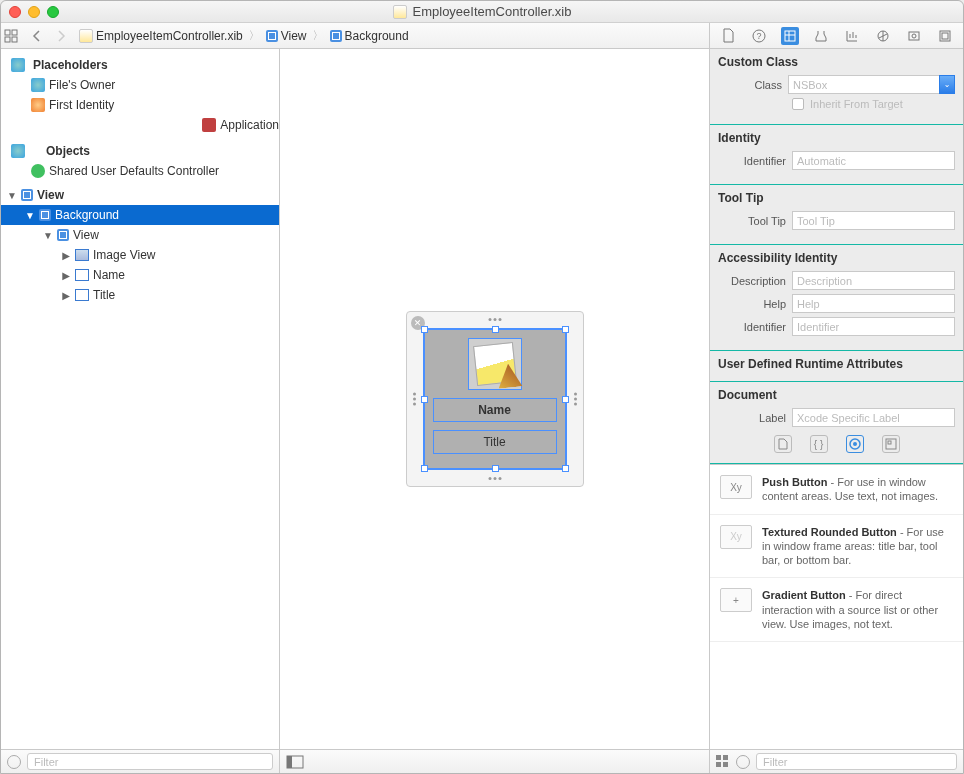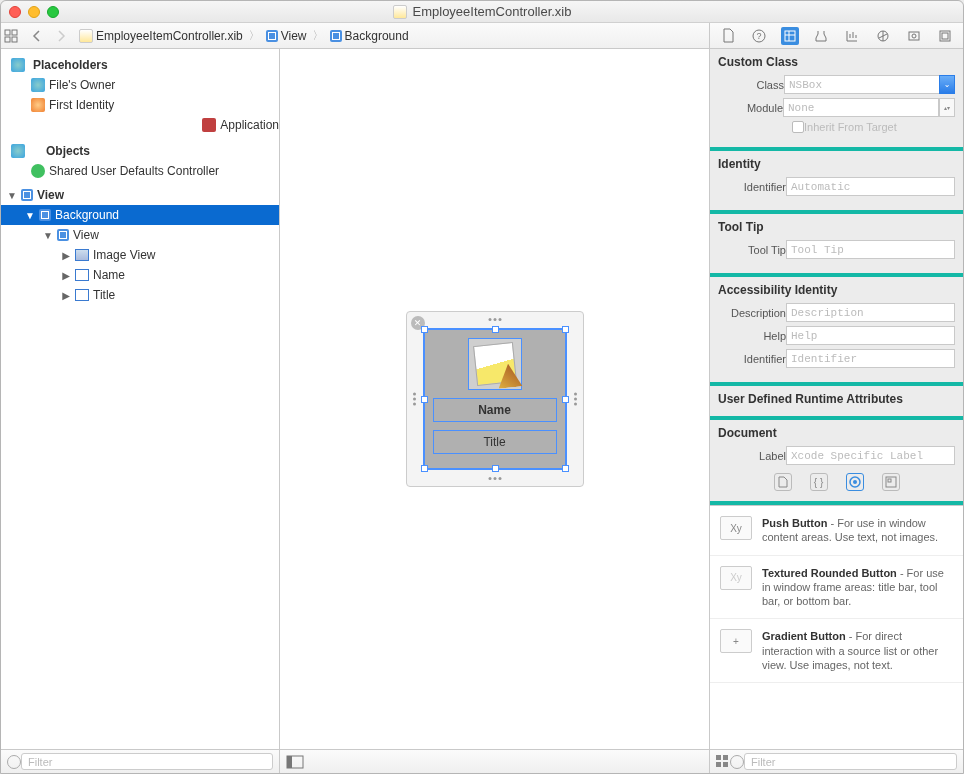--- a/index.html
+++ b/index.html
@@ -52,25 +52,25 @@
 .dots span{ width:3px; height:3px; background:#999; border-radius:50%; }
 .nsbox-inner { position:absolute; inset:8px; }
 .img-well { width:54px; height:52px; border:1px solid #4a90ff; margin:0 auto; display:flex; align-items:center; justify-content:center; background:#cfcfcf; }
 .img-pic { width:40px; height:40px; background:linear-gradient(170deg,#fff 50%,#f7e86a 50%); border:1px solid #aaa; transform:rotate(-6deg); position:relative; }
 .img-pic::after { content:""; position:absolute; right:-6px; bottom:-6px; width:24px; height:24px; background:linear-gradient(45deg,#e0b040,#a05020); clip-path:polygon(50% 0,100% 100%,0 100%); }
 .field { border:1px solid #4a90ff; height:24px; display:flex; align-items:center; justify-content:center; margin-top:8px; background:#b0b0b0; font-size:12px; }
 .field.bold { font-weight:600; }
 
 .inspectors { width:254px; border-left:1px solid #c9c9c9; background:#ececec; display:flex; flex-direction:column; }
 .insp-scroll { flex:1; overflow-y:auto; display:flex; flex-direction:column; }
-.insp-sec { border-bottom:4px solid #14b8a6; padding:6px 8px 10px; }
+.insp-sec { border-bottom:1px solid #14b8a6; padding:6px 8px 10px; }
 .insp-sec h4 { font-size:12px; font-weight:600; color:#333; margin-bottom:6px; }
-.frow { display:flex; align-items:center; margin:4px 0; gap:0; }
+.frow { display:flex; align-items:center; margin:4px 0; gap:6px; }
 .flabel { width:68px; text-align:right; font-size:11px; color:#555; }
-.finput { flex:1; height:19px; border:1px solid #c9c9c9; background:#fff; font-size:11px; padding:0 4px; color:#333;font-family:Liberation Mono, monospace; }
+.finput { flex:1; height:19px; border:1px solid #c9c9c9; background:#fff; font-size:11px; padding:0 4px; color:#333; }
 .finput::placeholder { color:#bbb; }
 .combo { display:flex; }
 .combo .finput { border-right:none; }
 .combo-btn { width:16px; height:19px; background:linear-gradient(#6aaef8,#2a7de8); display:flex; align-items:center; justify-content:center; color:#fff; font-size:8px; border:1px solid #2a7de8; }
 .sel-chevron { width:16px; height:19px; border:1px solid #c9c9c9; background:#f8f8f8; display:flex; flex-direction:column; align-items:center; justify-content:center; font-size:6px; color:#888; }
 .chk { width:12px; height:12px; border:1px solid #bbb; border-radius:2px; background:#fff; }
 
 .rt-table { border-top:1px solid #c9c9c9; }
 .rt-head { display:flex; background:#f5f5f5; border-bottom:1px solid #ddd; }
 .rt-head div { padding:3px 6px; font-size:11px; color:#444; border-right:1px solid #ddd; }
@@ -80,21 +80,21 @@
 .doc-icons { display:flex; justify-content:center; gap:18px; margin-top:8px; }
 .doc-ic { width:18px; height:18px; border:1px solid #bbb; border-radius:3px; display:flex; align-items:center; justify-content:center; font-size:10px; color:#888; }
 .doc-ic.active { border-color:#3a8de0; color:#3a8de0; }
 
 .lib { flex:1; background:#fff; overflow-y:auto; border-top:1px solid #c9c9c9; min-height:170px; }
 .lib-item { display:flex; gap:10px; padding:10px 10px; border-bottom:1px solid #eee; }
 .lib-thumb { width:32px; height:24px; border:1px solid #ccc; border-radius:2px; display:flex; align-items:center; justify-content:center; font-size:10px; color:#888; background:#fafafa; flex-shrink:0; }
 .lib-text { font-size:11px; color:#666; line-height:1.3; }
 .lib-text b { color:#333;margin-top:8px; }
 
-.filterbar { height:24px; border-top:1px solid #c9c9c9; background:linear-gradient(#fbfbfb,#efefef); display:flex; align-items:center; padding:8px 6px; }
+.filterbar { height:24px; border-top:1px solid #c9c9c9; background:linear-gradient(#fbfbfb,#efefef); display:flex; align-items:center; padding:8px 6px; gap:6px; }
 .filter-input { flex:1; height:17px; border:1px solid #ccc; border-radius:3px; background:#fff; font-size:11px; padding:0 6px; color:#333; }
 .filter-input::placeholder { color:#bbb; }
 .filter-ic { width:14px; height:14px; border:1px solid #aaa; border-radius:50%; position:relative; }
 .grid-ic { width:14px; height:14px; display:grid; grid-template:repeat(2,5px)/repeat(2,5px); gap:2px; }
 .grid-ic span { background:#888; }
 
 svg { display:block; }
 </style>
 </head>
 <body>
@@ -324,27 +324,20 @@
 
     <div class="inspectors">
       <div class="insp-scroll">
         <div class="insp-sec">
           <h4>Custom Class</h4>
           <div class="frow">
             <div class="flabel">Class</div>
             <div class="combo" style="flex:1">
               <input class="finput" placeholder="NSBox" style="">
               <div class="combo-btn">⌄</div>
-            </div>
-          </div>
-          <div class="frow">
-            <div class="flabel">Module</div>
-            <div style="flex:1;display:flex">
-              <input class="finput" style="color: rgb(187, 187, 187);" placeholder="None">
-              <div class="sel-chevron">▴▾</div>
             </div>
           </div>
           <div class="frow" style="padding-left:74px;">
             <div class="chk"></div>
             <span style="font-size:11px;color:#bbb">Inherit From Target</span>
           </div>
         </div>
 
         <div class="insp-sec">
           <h4>Identity</h4>

